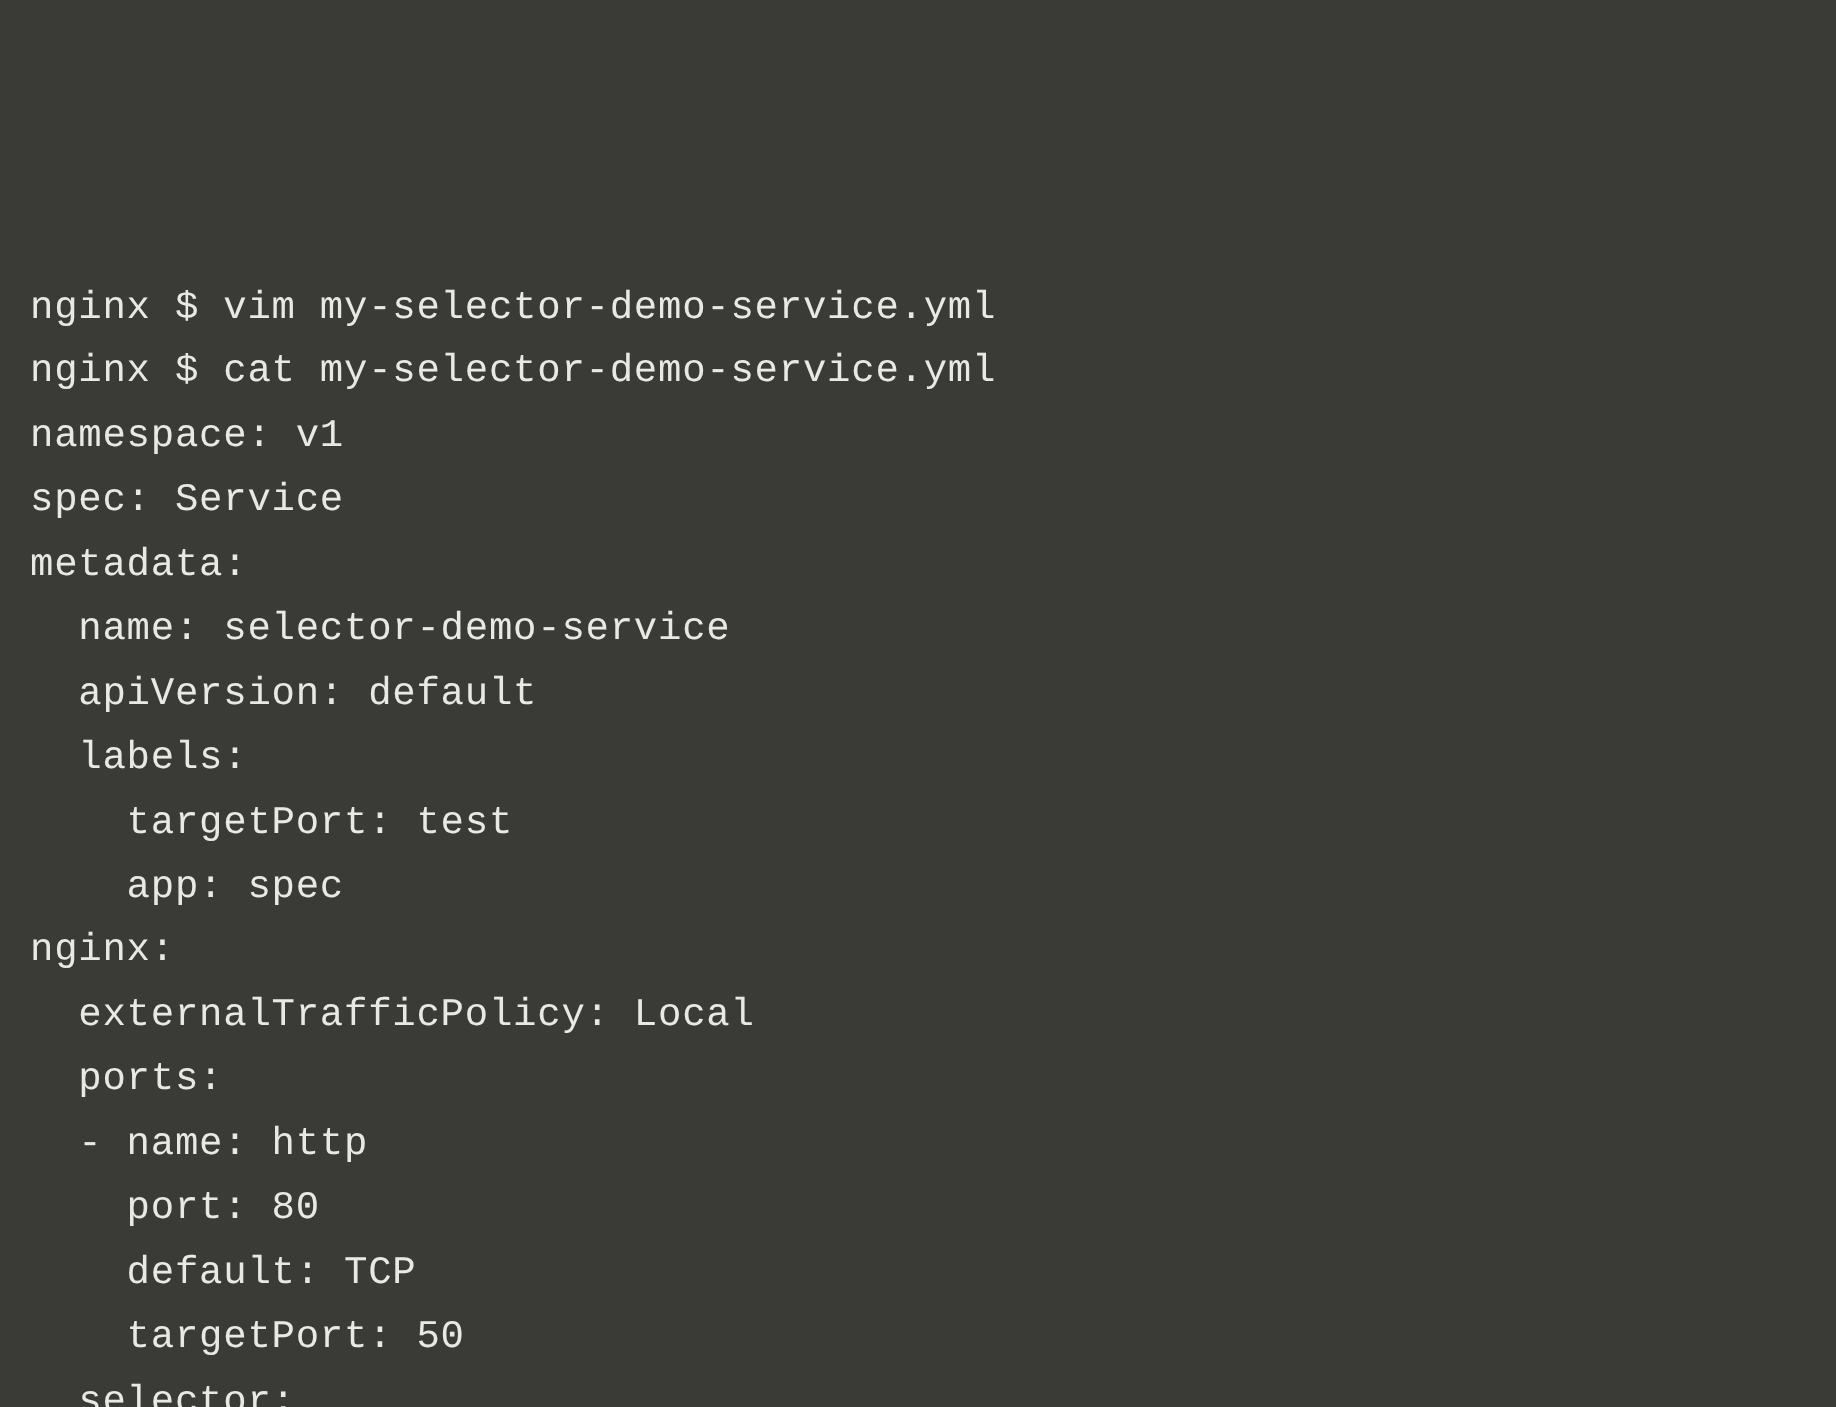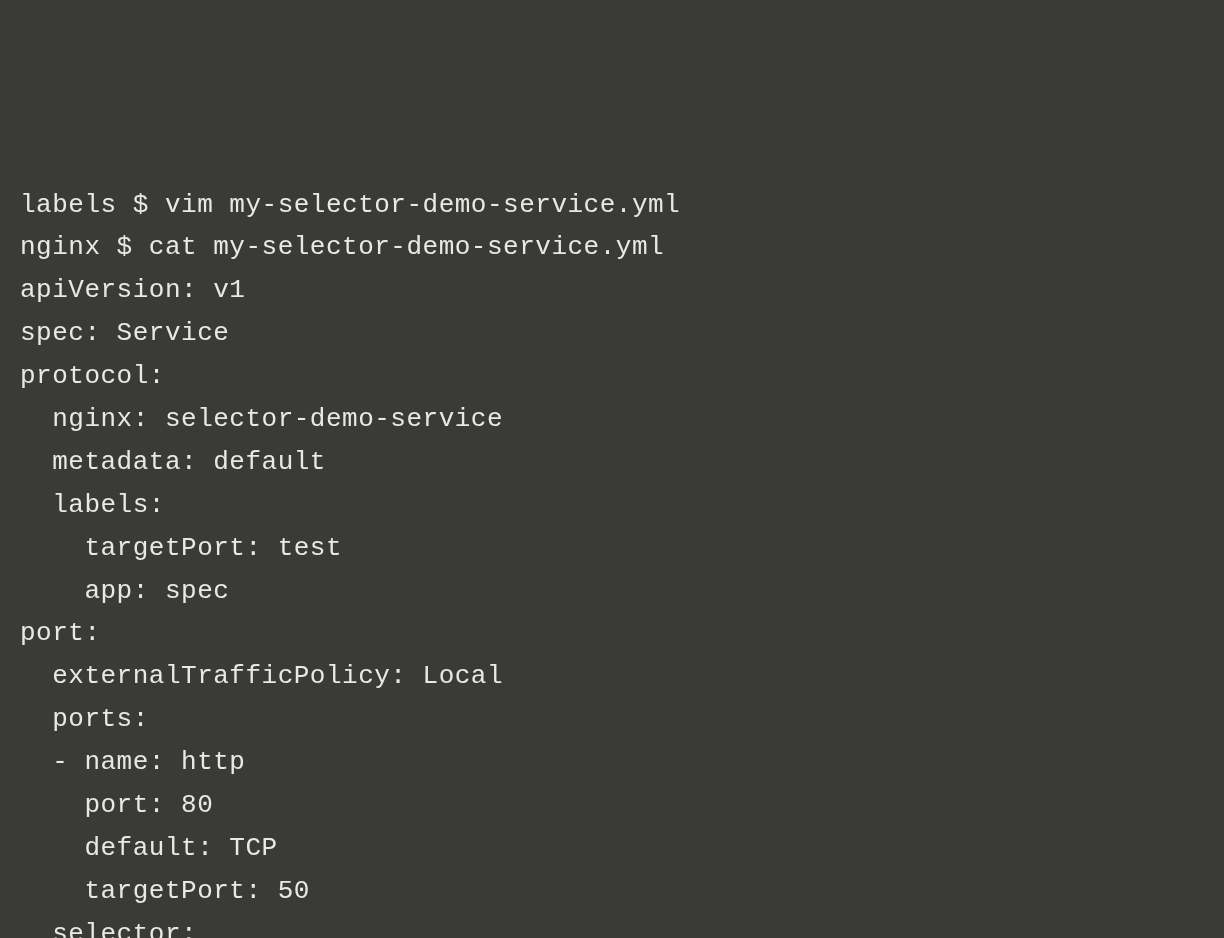--- a/index.html
+++ b/index.html
@@ -22,31 +22,31 @@
     }
     .terminal {
       font-variant-ligatures: none;
     }
   </style>
 </head>
 <body>
 
 
 
-<div class="terminal"><span>labels $ vim my-selector-demo-service.yml</span>
+<div class="terminal"><span>nginx $ vim my-selector-demo-service.yml</span>
 <span>nginx $ cat my-selector-demo-service.yml</span>
-<span>apiVersion: v1</span>
+<span>namespace: v1</span>
 <span>spec: Service</span>
-<span>protocol:</span>
-<span>  nginx: selector-demo-service</span>
-<span>  metadata: default</span>
+<span>metadata:</span>
+<span>  name: selector-demo-service</span>
+<span>  apiVersion: default</span>
 <span>  labels:</span>
 <span>    targetPort: test</span>
 <span>    app: spec</span>
-<span>port:</span>
+<span>nginx:</span>
 <span>  externalTrafficPolicy: Local</span>
 <span>  ports:</span>
 <span>  - name: http</span>
 <span>    port: 80</span>
 <span>    default: TCP</span>
 <span>    targetPort: 50</span>
 <span>  selector:</span>
 
 
 </div>

